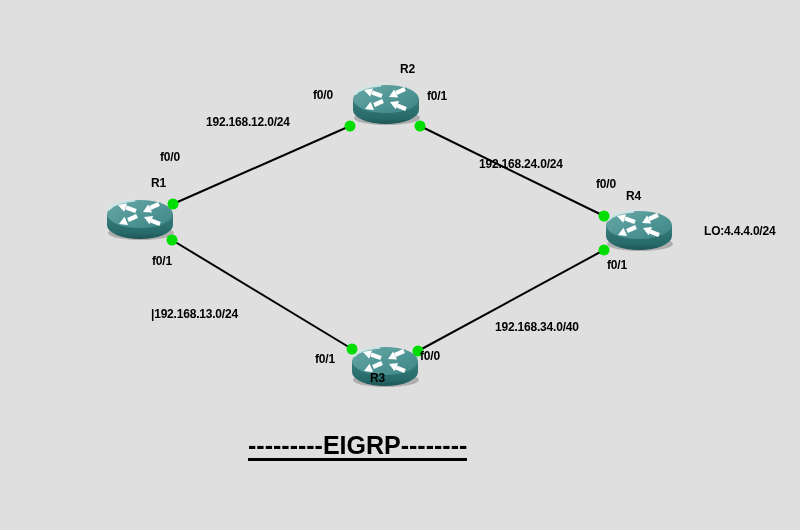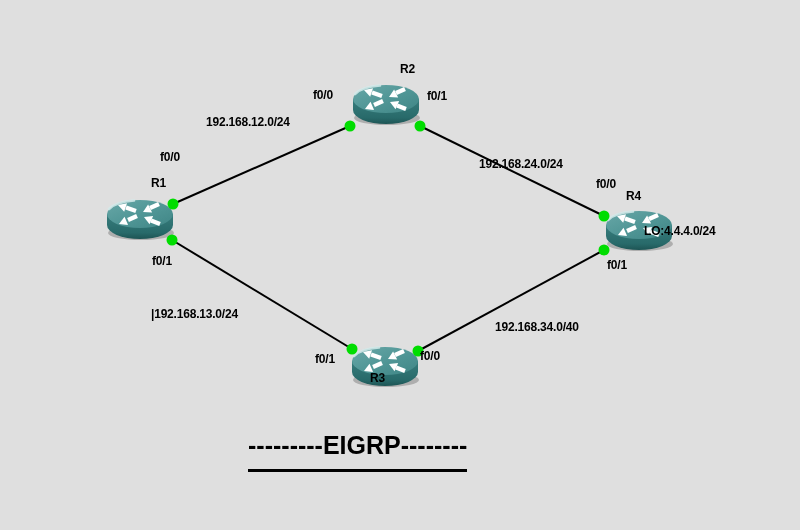--- a/index.html
+++ b/index.html
@@ -40,39 +40,39 @@
   }
 
   .title {
     position: absolute;
     left: 248px; top: 432px;
     font-size: 25px;
     font-weight: bold;
     color: #000;
     white-space: nowrap;
     border-bottom: 3px solid #000;
-    padding-bottom: 11px;
+    padding-bottom: 0px;
     line-height: 1.05;
   }
 
   
   .pos-r1-name { left: 131px; top: 177px; padding-left: 20px; }
   .pos-r2-name { left: 372px; top: 63px; padding-left: 28px; }
   .pos-r3-name { left: 370px; top: 325px; margin-top: 47px; }
   .pos-r4-name { left: 626px; top: 190px; }
 
   .pos-r1-f00  { left: 160px; top: 151px; }
   .pos-r1-f01  { left: 152px; top: 255px; }
   .pos-r2-f00  { left: 313px; top: 89px; }
   .pos-r2-f01  { left: 427px; top: 90px; }
   .pos-r3-f01  { left: 315px; top: 353px; }
   .pos-r3-f00  { left: 420px; top: 350px; }
   .pos-r4-f00  { left: 596px; top: 178px; }
   .pos-r4-f01  { left: 607px; top: 259px; }
-  .pos-r4-lo   { left: 644px; top: 225px; }
+  .pos-r4-lo   { left: 704px; top: 225px; }
 
   .pos-net12   { left: 206px; top: 116px; }
   .pos-net24   { left: 479px; top: 122px; margin-top: 36px; }
   .pos-net13   { left: 151px; top: 308px; }
   .pos-net34   { left: 495px; top: 321px; }
 
   .pos-router-r1 { left: 104px; top: 198px; }
   .pos-router-r2 { left: 350px; top: 83px; }
   .pos-router-r3 { left: 349px; top: 345px; }
   .pos-router-r4 { left: 603px; top: 209px; }

